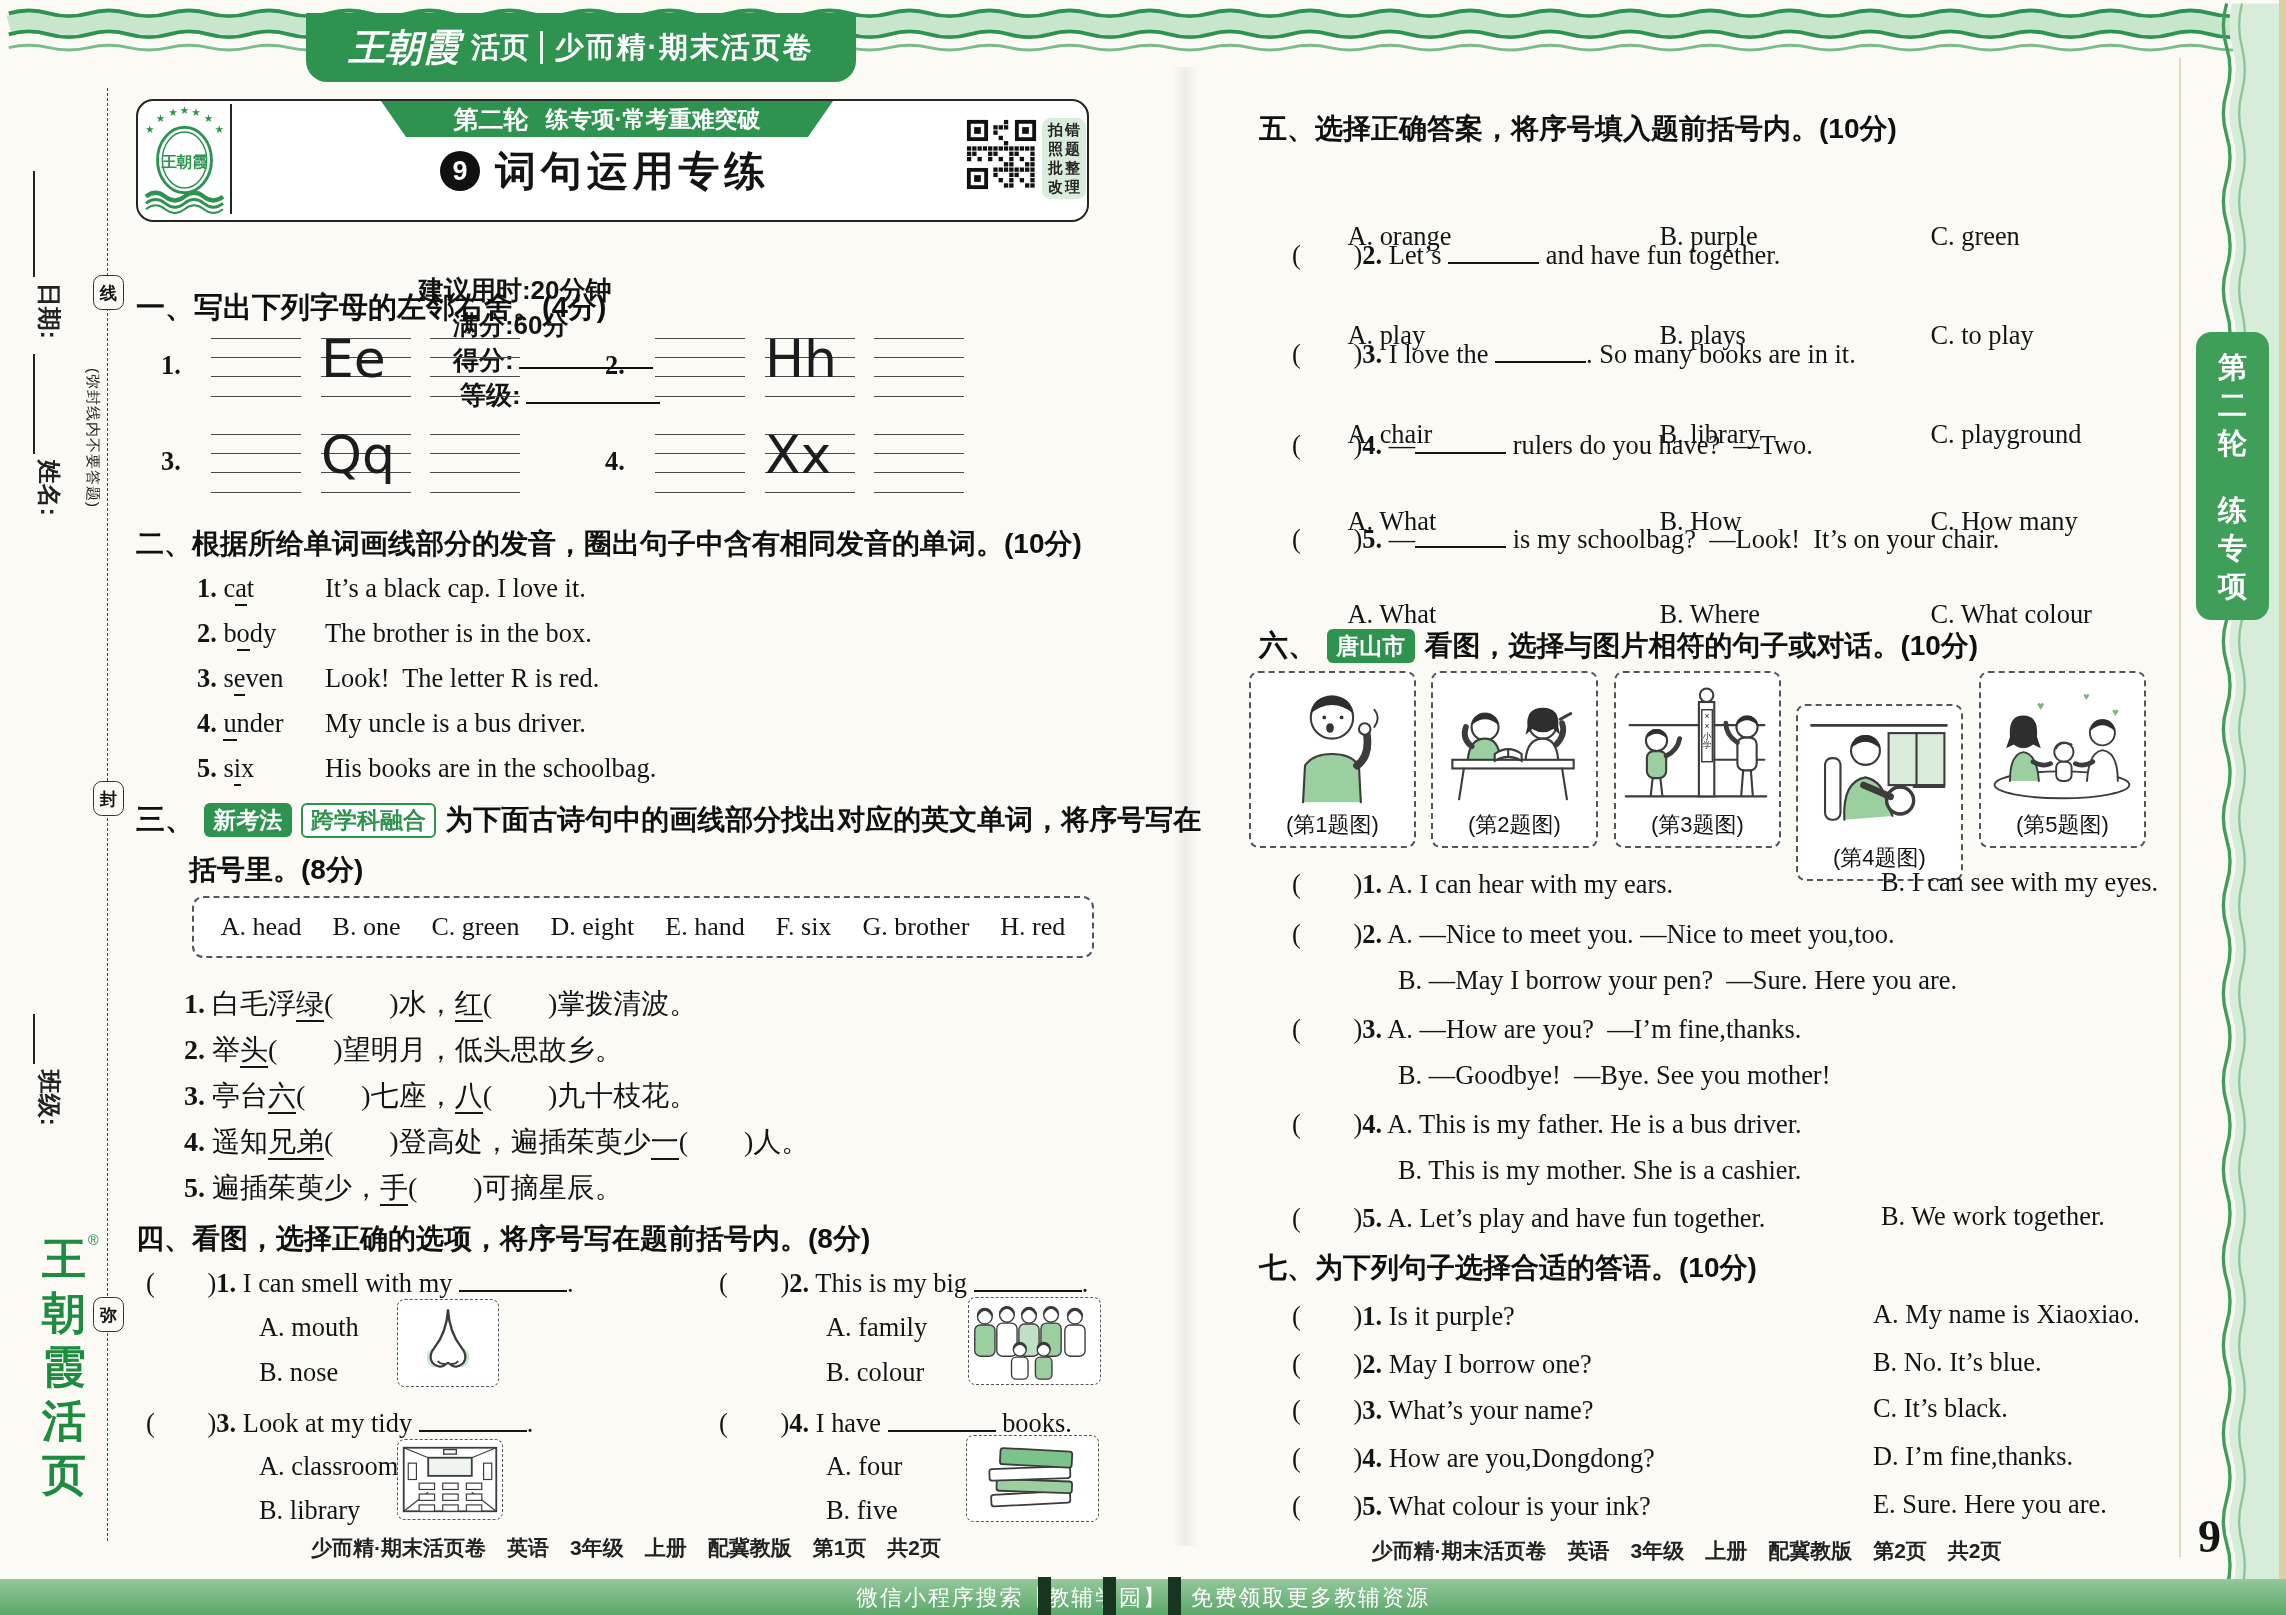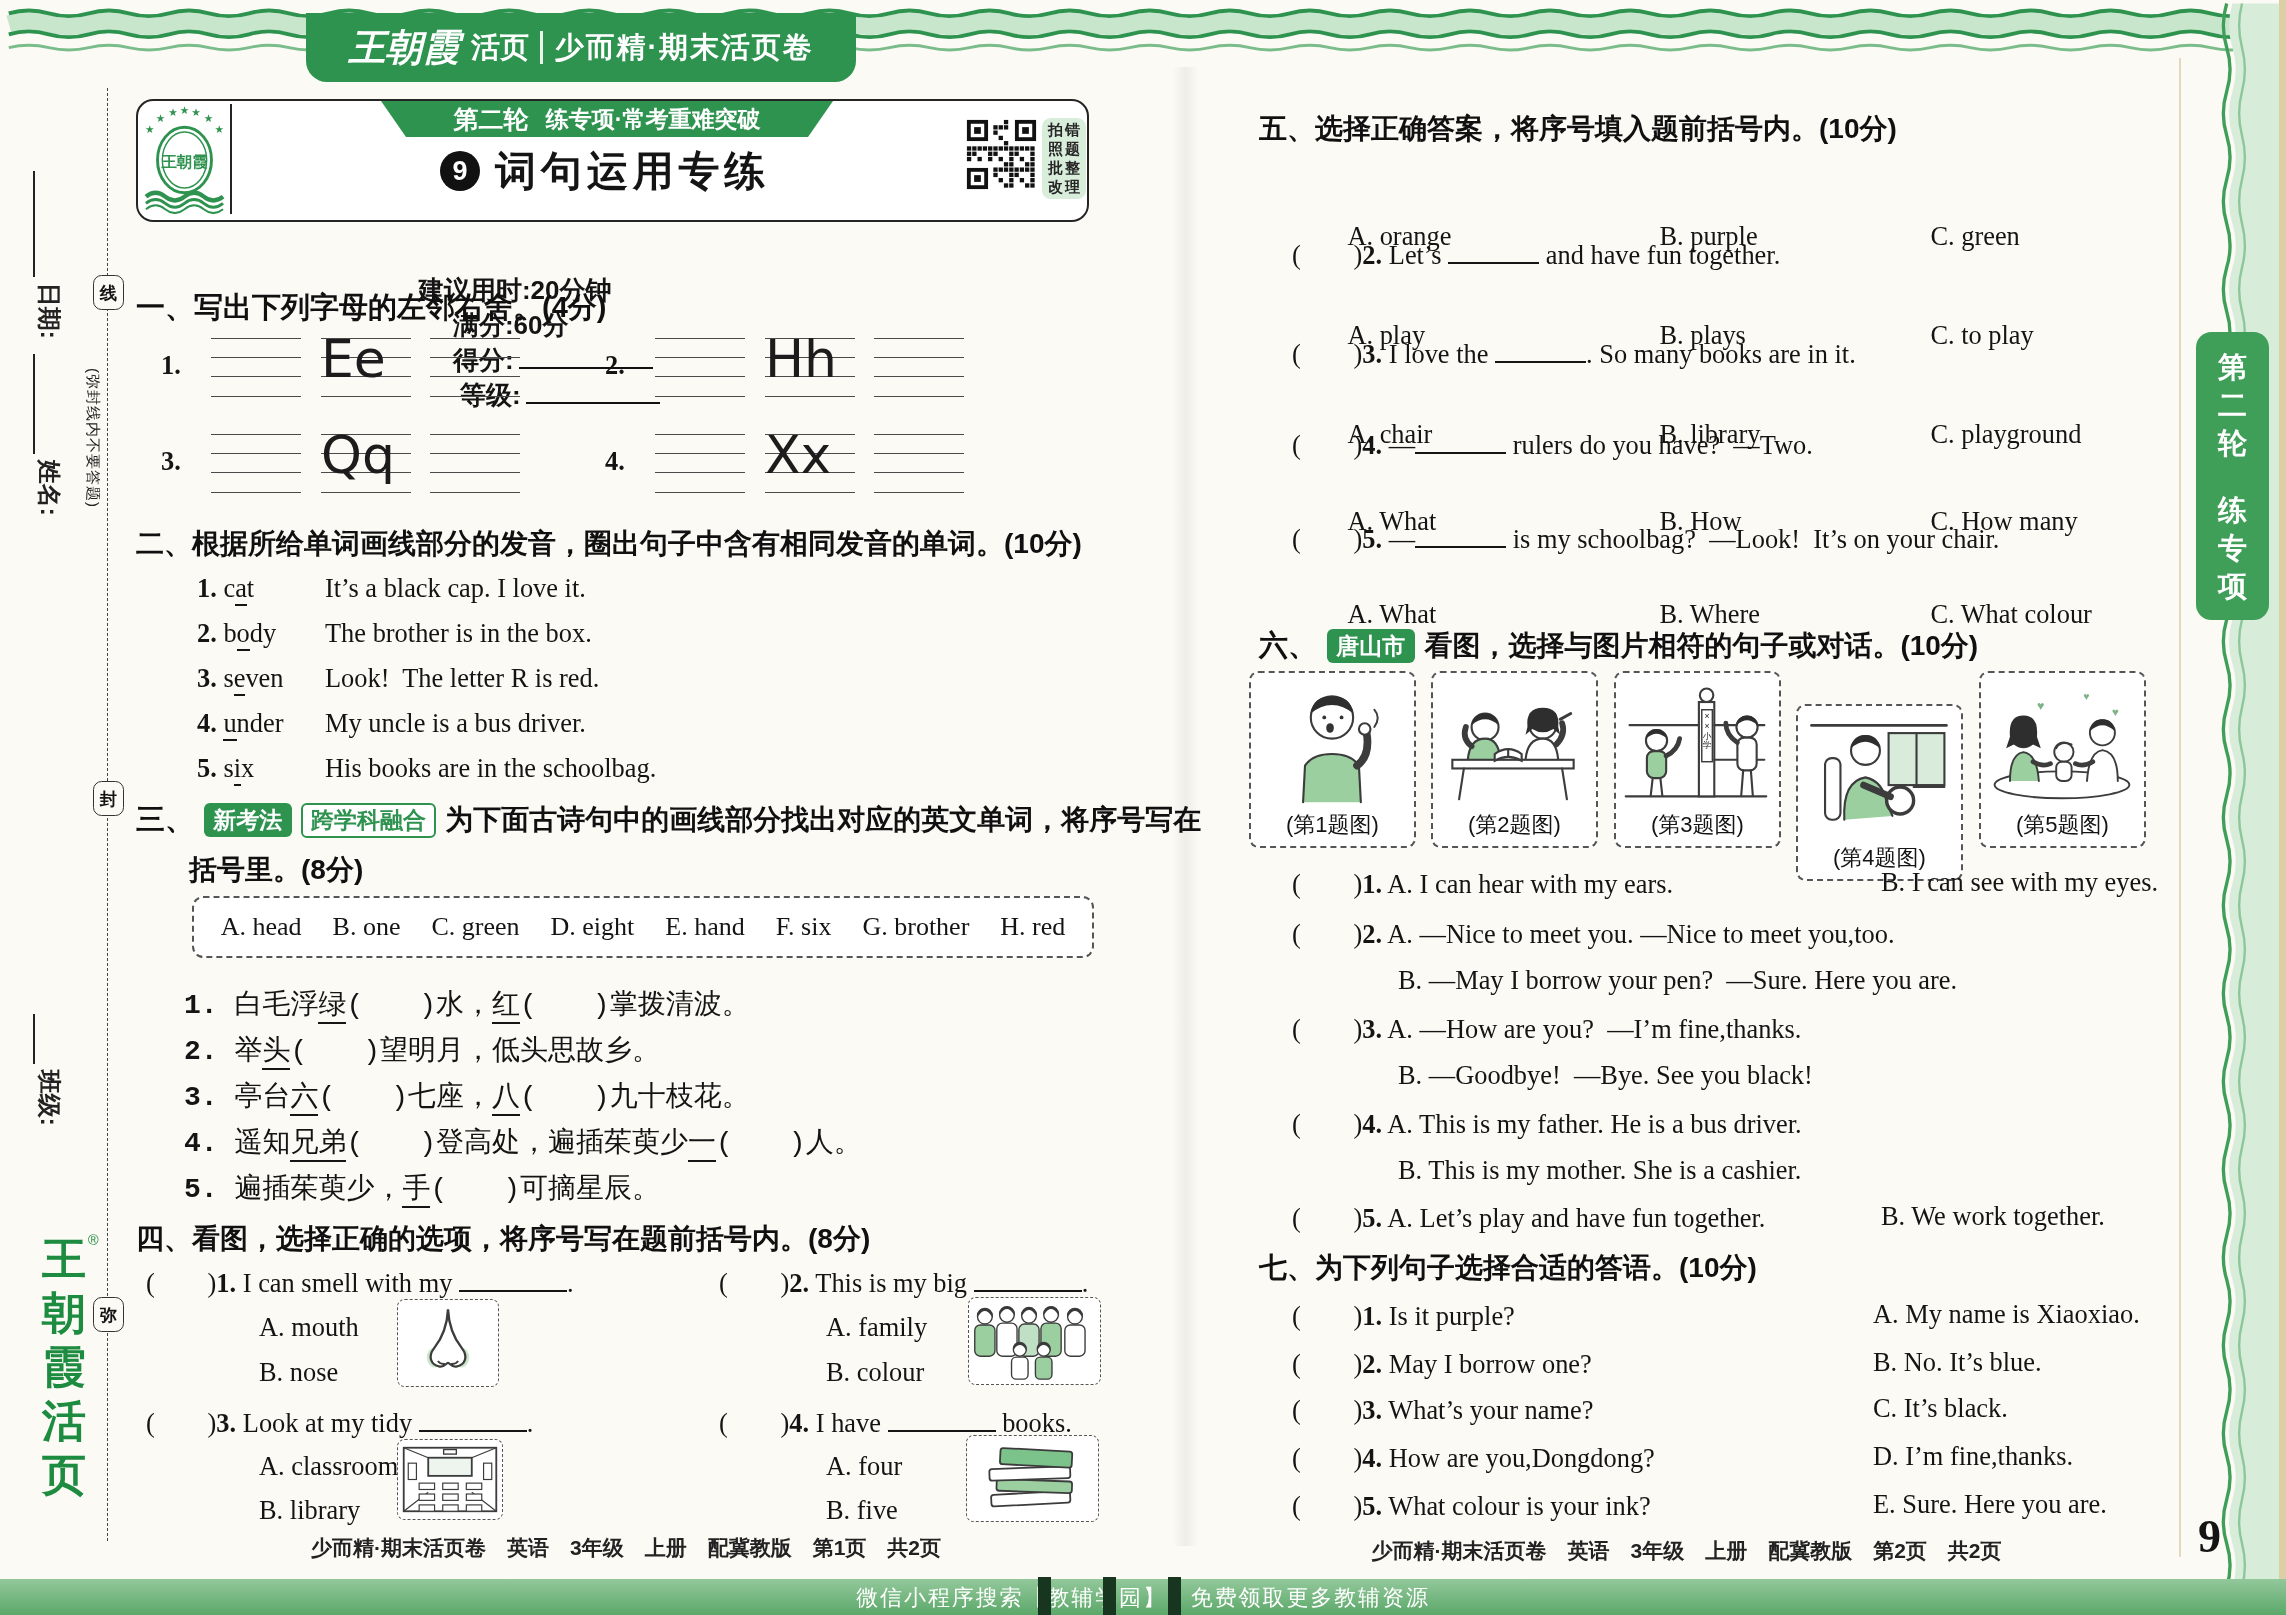--- a/index.html
+++ b/index.html
@@ -3,21 +3,21 @@
 <meta charset="utf-8">
 <style>
   html,body{margin:0;padding:0;background:#e8e6de;}
   .sheet{position:relative;width:2286px;height:1616px;background:#fbfaf4;overflow:hidden;
          font-family:"Liberation Sans","DejaVu Sans",sans-serif;color:#141414;}
   .abs{position:absolute;}
   .zh{font-family:"Liberation Sans","DejaVu Sans",sans-serif;}
   .h{font-weight:700;font-size:28px;color:#101010;white-space:pre;}
   .eng{font-family:"Liberation Serif","DejaVu Serif",serif;font-size:26.4px;color:#141414;white-space:pre;}
   .eng b{font-weight:700;}
-  .poem{font-family:Liberation Mono, monospace;font-size:28px;white-space:pre;}
+  .poem{font-family:Liberation Serif, serif;font-size:28px;white-space:pre;}
   .blank{display:inline-block;border-bottom:2.1px solid #151515;height:5.8px;}
   .uu{border-bottom:2.5px solid #151515;padding-bottom:1px;}
   .fline{display:inline-block;width:134px;border-bottom:2.3px solid #111;height:5.8px;margin-left:5.8px;}
   
   .hcard{border:2.9px solid #242424;border-radius:17.3px;background:#fff;}
   .banner-ribbon{background:#2f9350;color:#fff;display:flex;align-items:center;justify-content:center;gap:17.3px;
       clip-path:polygon(0 0,100% 0,calc(100% - 25px) 100%,25px 100%);text-align:right;}
   .circ9{display:inline-block;width:40px;height:40px;border-radius:50%;background:#111;color:#fff;
       text-align:center;line-height:40px;font-size:27px;font-weight:700;}
   .bdg1{background:#2f9350;color:#fff;border-radius:5.8px;padding:1.9px 9.6px;font-size:23px;font-weight:700;white-space:nowrap;}
@@ -613,21 +613,21 @@
     <div class="cap">(第5题图)</div>
   </div>
 
   <div class="abs eng" style="left:1292px;top:867px;"><span>(　　)</span><b>1.</b> <span>A. I can hear with my ears.</span></div>
   <div class="abs eng" style="left:1881px;top:867px;">B. I can see with my eyes.</div>
 
   <div class="abs eng" style="left:1292px;top:917px;"><span>(　　)</span><b>2.</b> <span>A. —Nice to meet you. —Nice to meet you,too.</span></div>
   <div class="abs eng" style="left:1398px;top:965px;">B. —May I borrow your pen?  —Sure. Here you are.</div>
 
   <div class="abs eng" style="left:1292px;top:1012px;"><span>(　　)</span><b>3.</b> <span>A. —How are you?  —I’m fine,thanks.</span></div>
-  <div class="abs eng" style="left:1398px;top:1060px;">B. —Goodbye!  —Bye. See you black!</div>
+  <div class="abs eng" style="left:1398px;top:1060px;">B. —Goodbye!  —Bye. See you mother!</div>
 
   <div class="abs eng" style="left:1292px;top:1107px;"><span>(　　)</span><b>4.</b> <span>A. This is my father. He is a bus driver.</span></div>
   <div class="abs eng" style="left:1398px;top:1155px;">B. This is my mother. She is a cashier.</div>
 
   <div class="abs eng" style="left:1292px;top:1201px;"><span>(　　)</span><b>5.</b> <span>A. Let’s play and have fun together.</span></div>
   <div class="abs eng" style="left:1881px;top:1201px;">B. We work together.</div>
 
   <div class="abs h" style="left:1259px;top:1249px;">七、为下列句子选择合适的答语。(10分)</div>
 
   <div class="abs eng" style="left:1292px;top:1299px;"><span>(　　)</span><b>1.</b> <span>Is it purple?</span></div>

